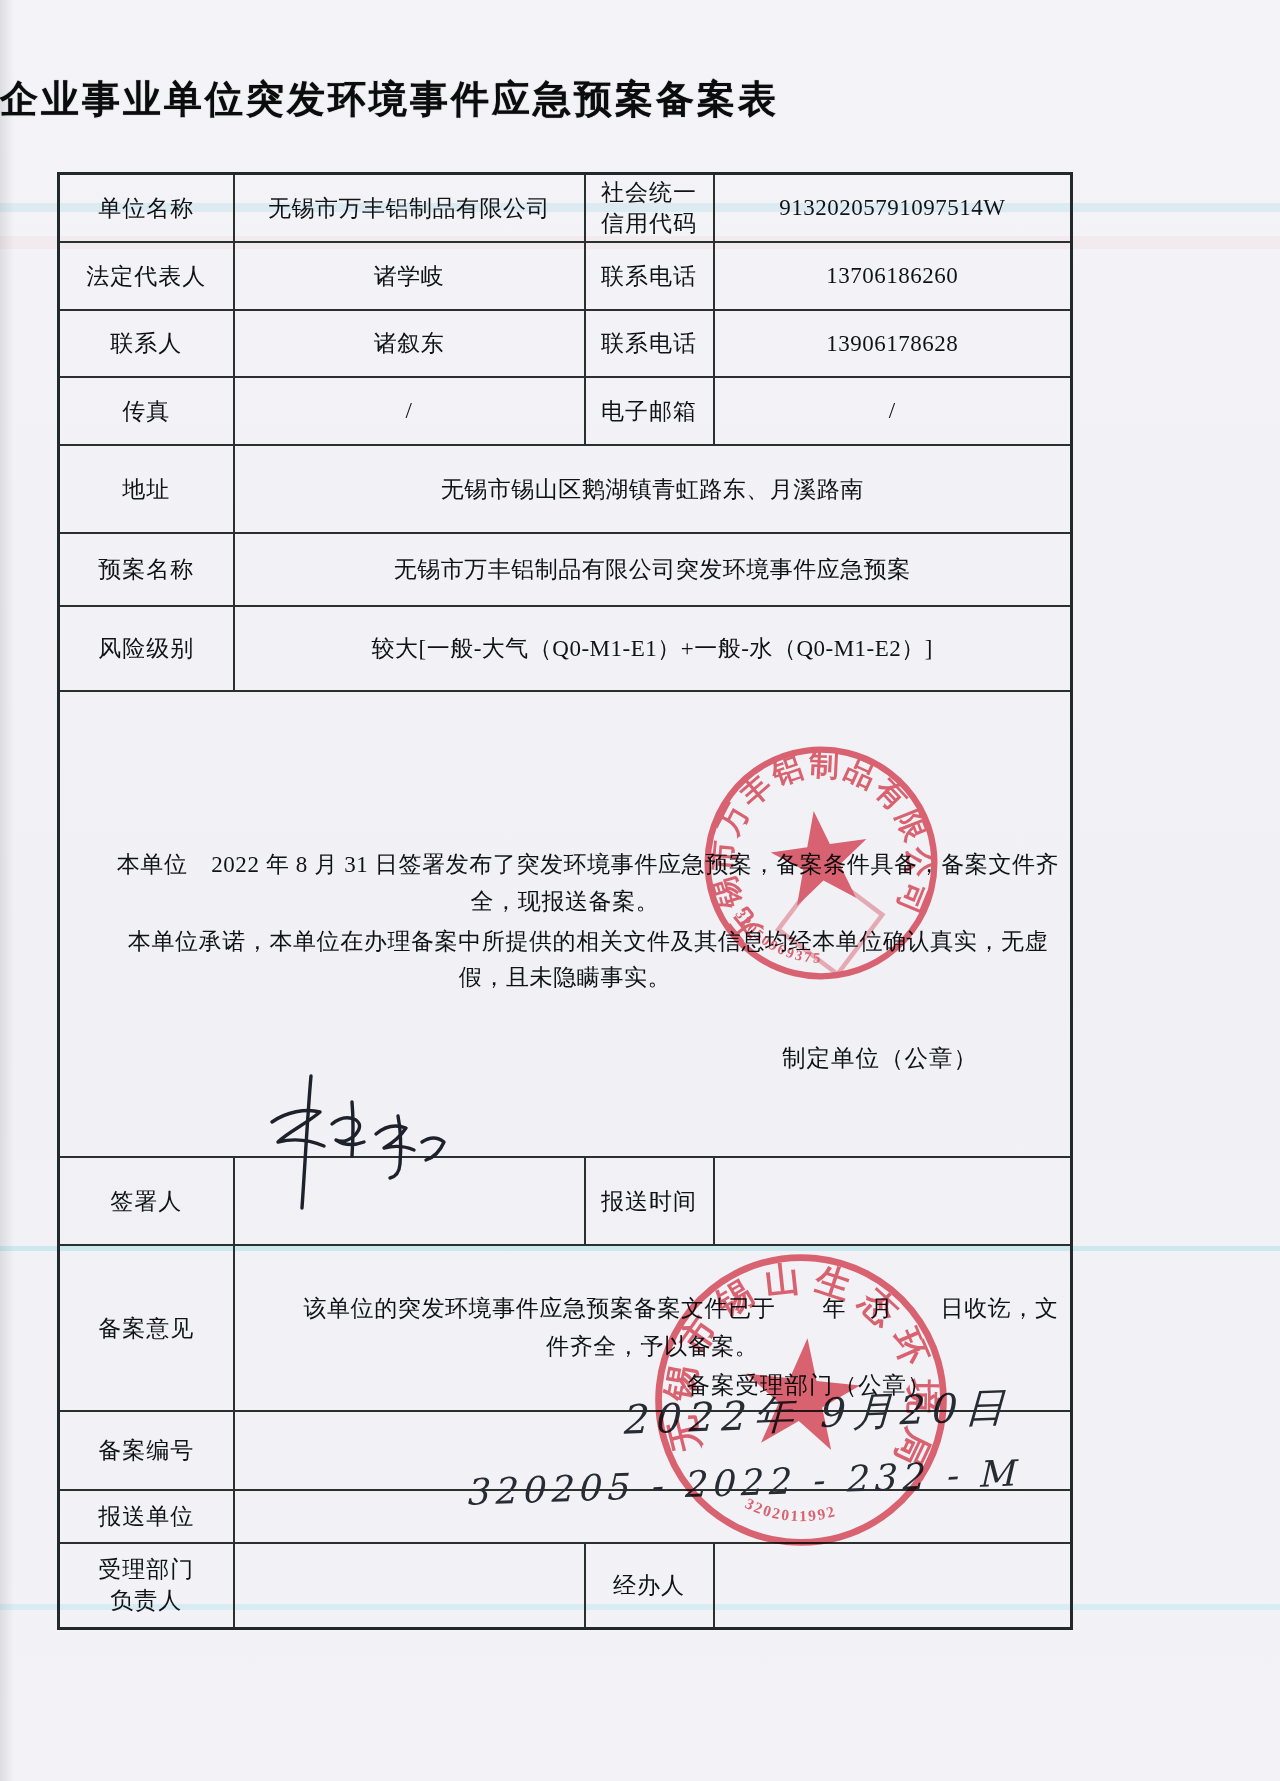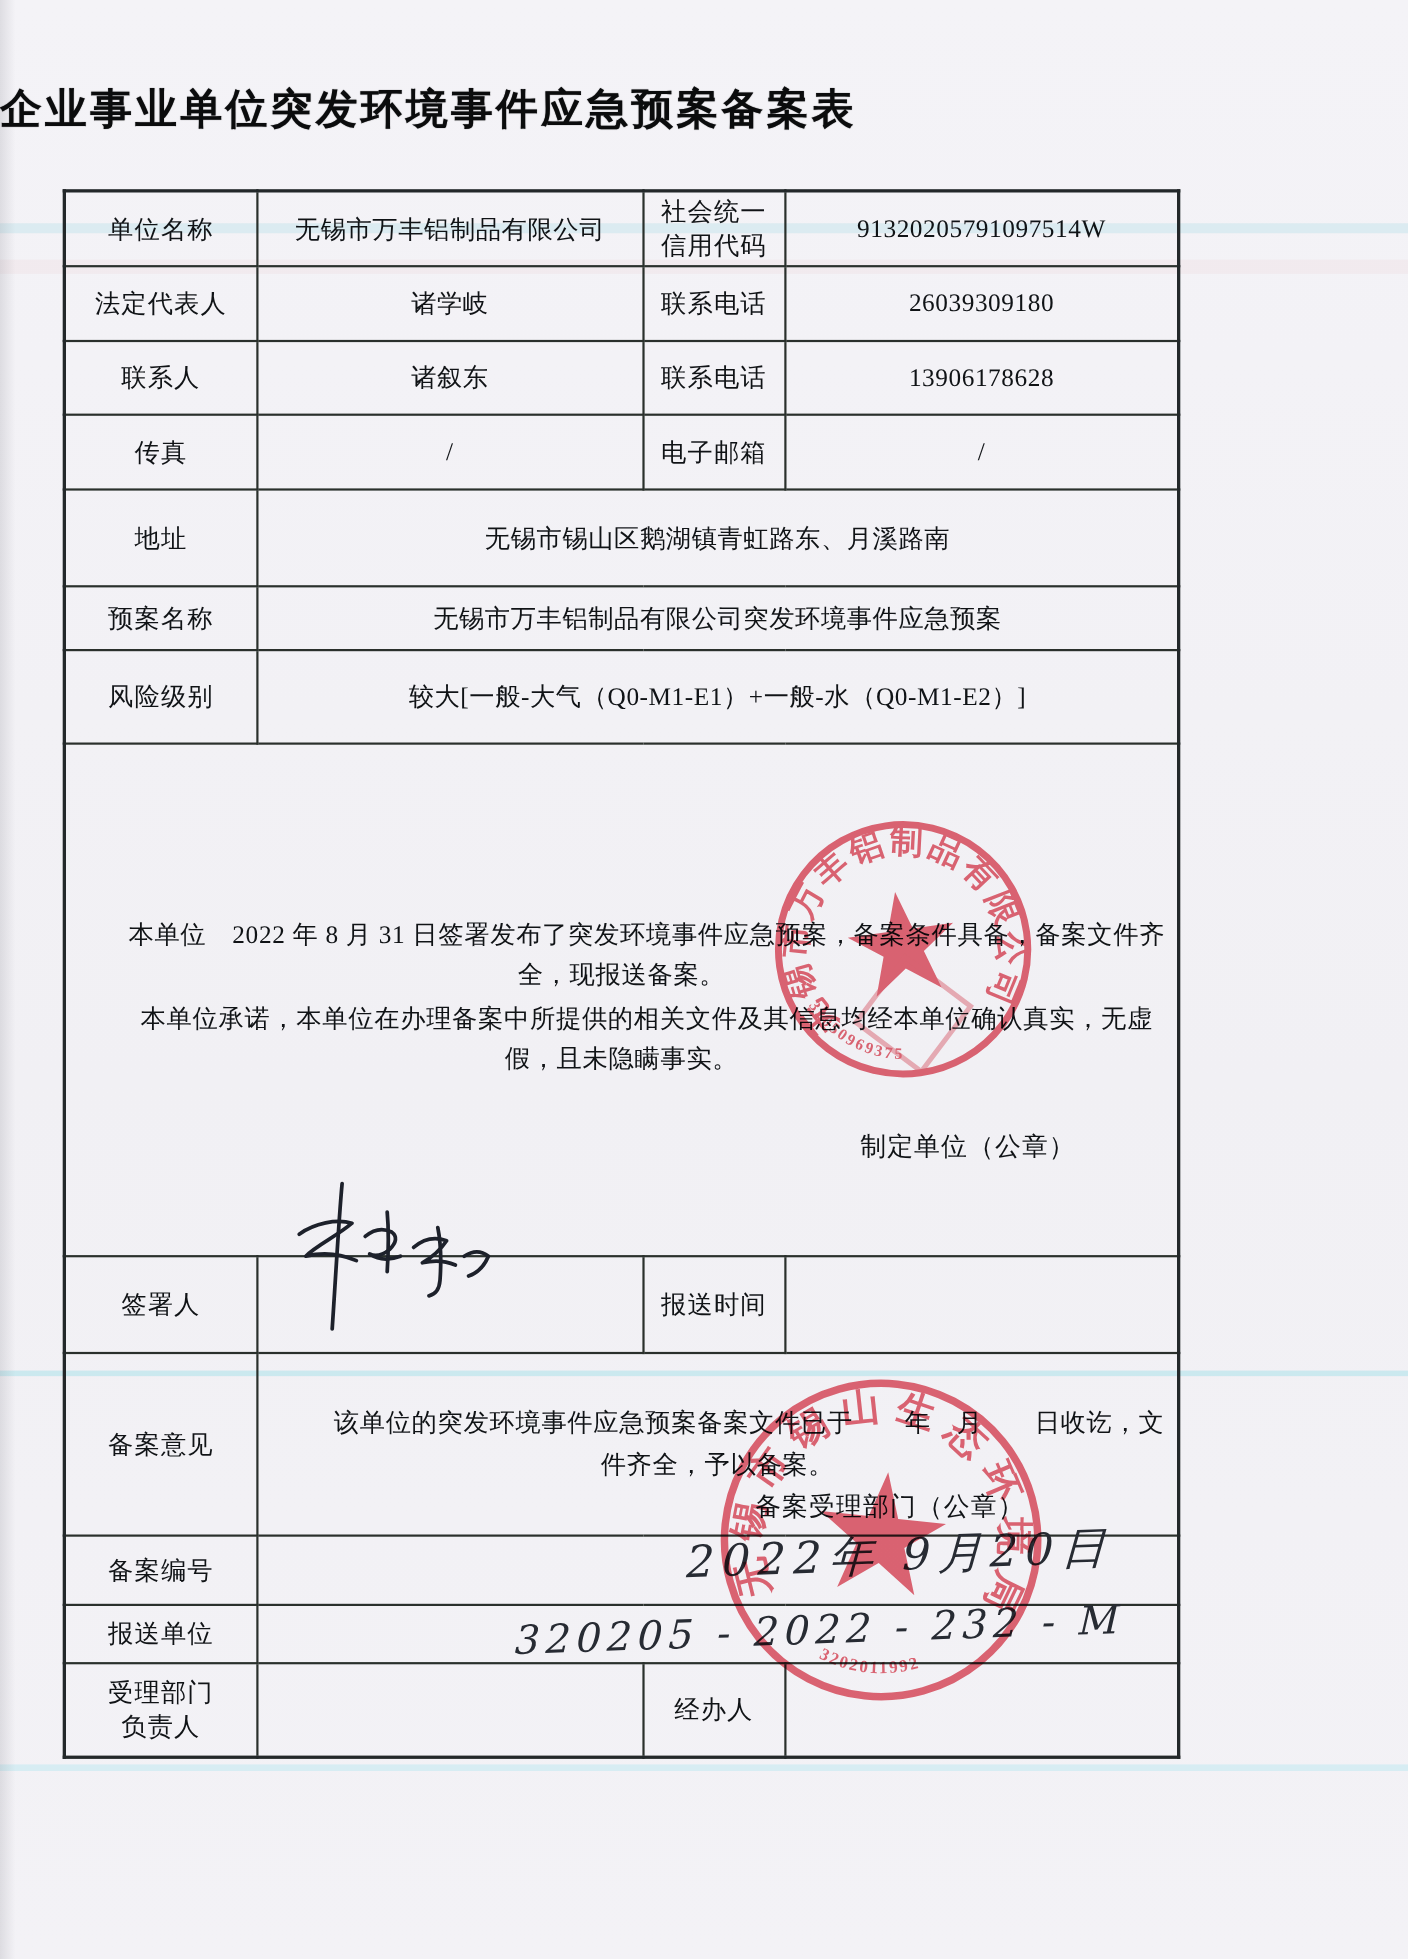--- a/index.html
+++ b/index.html
@@ -95,21 +95,21 @@
       <td class="val">无锡市万丰铝制品有限公司</td>
       <td class="lbl">社会统一
 信用代码</td>
       <td class="val">91320205791097514W</td>
     </tr>
 
     <tr style="height:68px">
       <td class="lbl">法定代表人</td>
       <td class="val">诸学岐</td>
       <td class="lbl">联系电话</td>
-      <td class="val">26039309180</td>
+      <td class="val">13706186260</td>
     </tr>
 
     <tr style="height:67px">
       <td class="lbl">联系人</td>
       <td class="val">诸叙东</td>
       <td class="lbl">联系电话</td>
       <td class="val">13906178628</td>
     </tr>
 
     <tr style="height:68px">
@@ -117,21 +117,21 @@
       <td class="val">/</td>
       <td class="lbl">电子邮箱</td>
       <td class="val">/</td>
     </tr>
 
     <tr style="height:88px">
       <td class="lbl">地址</td>
       <td class="val" colspan="3">无锡市锡山区鹅湖镇青虹路东、月溪路南</td>
     </tr>
 
-    <tr style="height:58px">
+    <tr style="height:73px">
       <td class="lbl">预案名称</td>
       <td class="val" colspan="3">无锡市万丰铝制品有限公司突发环境事件应急预案</td>
     </tr>
 
     <tr style="height:85px">
       <td class="lbl">风险级别</td>
       <td class="val" colspan="3">较大[一般-大气（Q0-M1-E1）+一般-水（Q0-M1-E2）]</td>
     </tr>
 
     <tr style="height:466px">
@@ -150,21 +150,21 @@
     </tr>
 
     <tr style="height:166px">
       <td class="lbl">备案意见</td>
       <td class="opinion-cell" colspan="3">
         <p>该单位的突发环境事件应急预案备案文件已于　　年　月　　日收讫，文件齐全，予以备案。</p>
         <div class="opinion-seal-caption">备案受理部门（公章）</div>
       </td>
     </tr>
 
-    <tr style="height:63px">
+    <tr style="height:79px">
       <td class="lbl">备案编号</td>
       <td class="val" colspan="3"></td>
     </tr>
 
     <tr style="height:53px">
       <td class="lbl">报送单位</td>
       <td class="val" colspan="3"></td>
     </tr>
 
     <tr style="height:85px">

